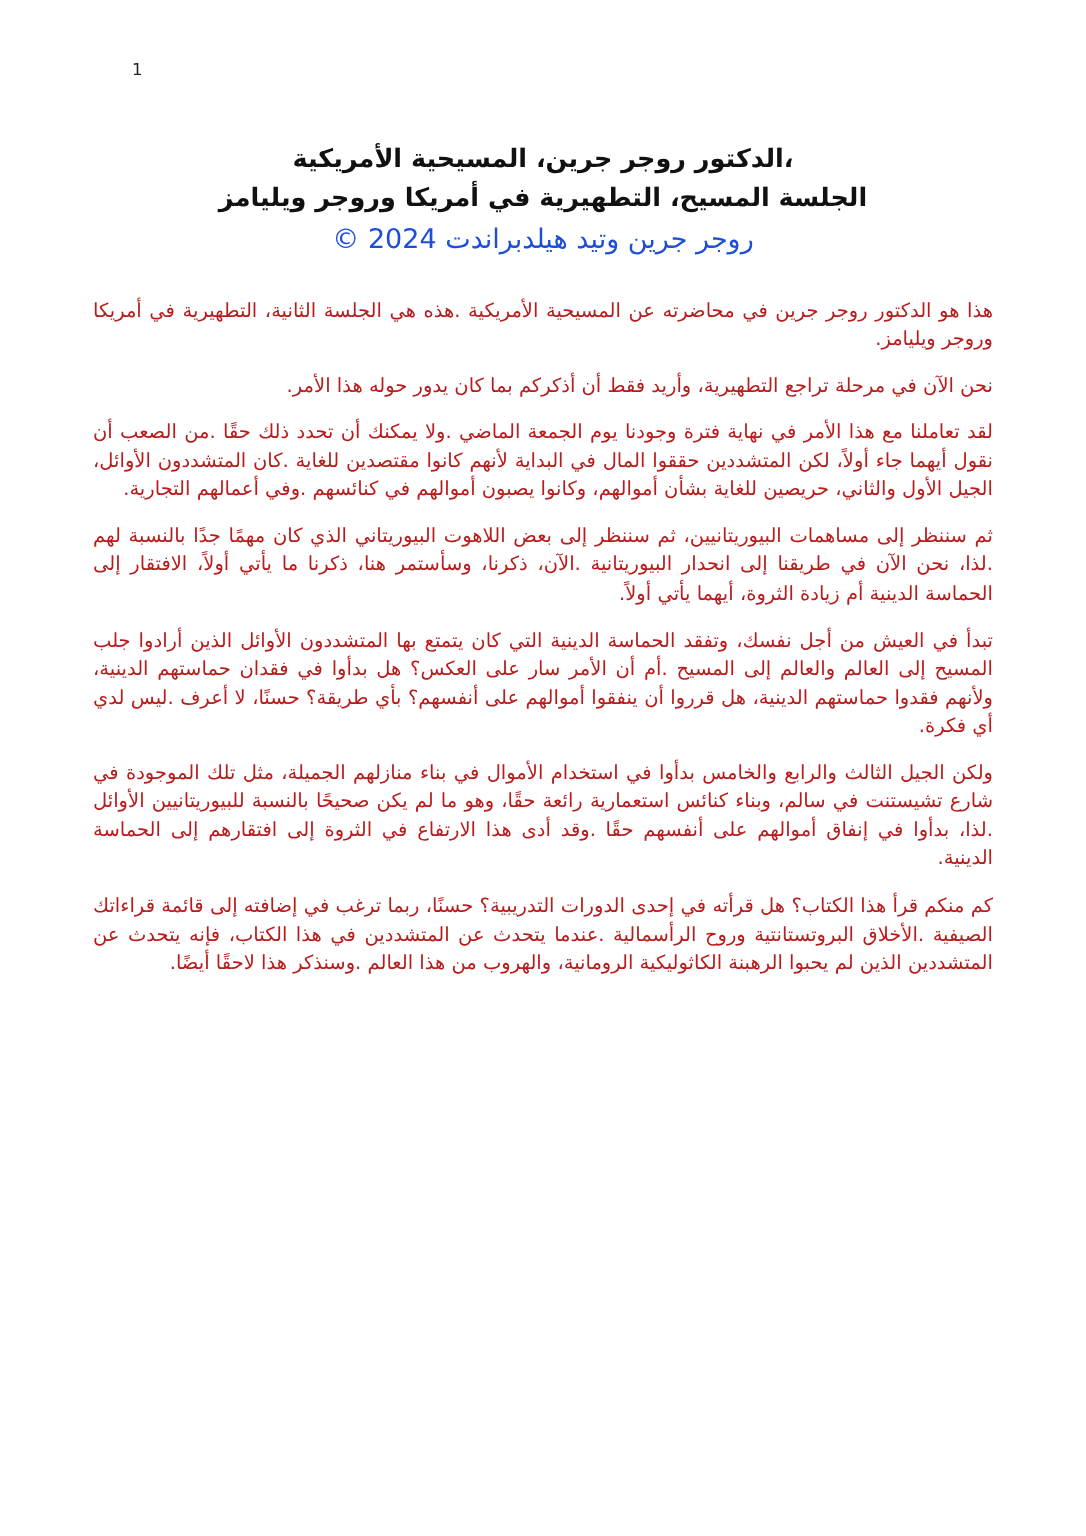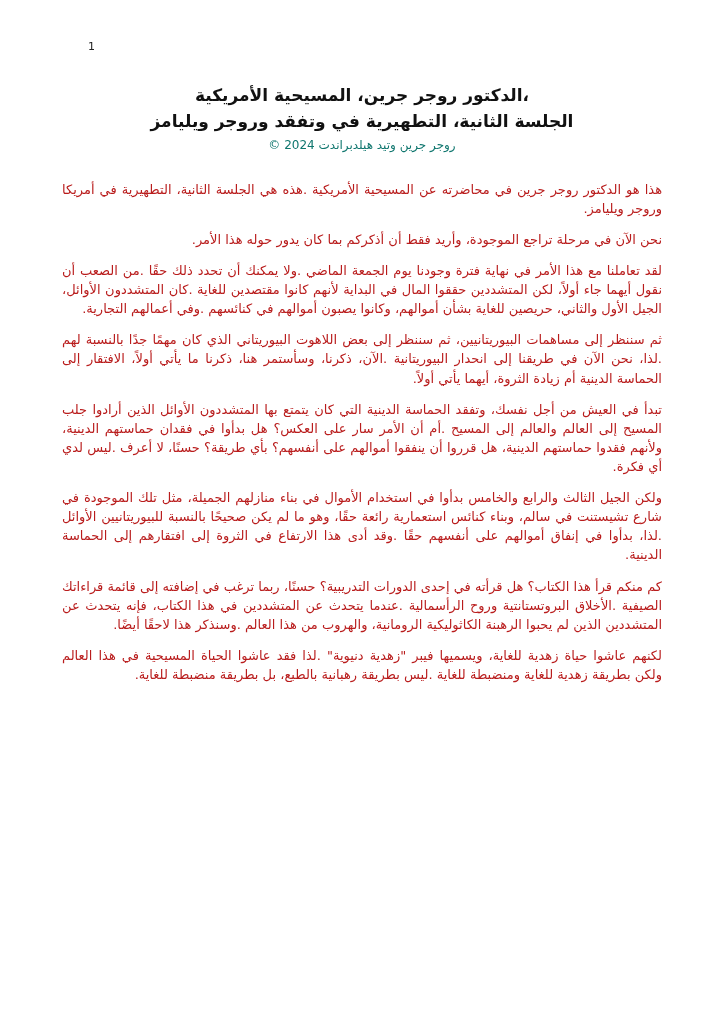--- a/index.html
+++ b/index.html
@@ -19,36 +19,36 @@
     overflow: hidden;
   }
   .page-number {
     position: absolute;
     top: 40px;
     left: 88px;
     font-size: 11px;
     color: #222;
   }
   .title-block {
-    margin-top: 44px;
+    margin-top: 55px;
     text-align: center;
   }
   .title-line {
     direction: rtl;
     font-size: 17px;
     font-weight: bold;
     margin: 0;
     line-height: 1.55;
     color: #111;
   }
   .byline {
     direction: rtl;
-    font-size: 12px;
+    font-size: 18px;
     margin-top: 3px;
-    color: #0f766e;
+    color: #1d4ed8;
   }
   .body-text {
     margin-top: 28px;
   }
   p.para {
     direction: rtl;
     unicode-bidi: plaintext;
     text-align: justify;
     font-size: 13px;
     line-height: 1.47;
@@ -58,28 +58,27 @@
 </style>
 </head>
 <body>
 
 <div class="page">
 
   <div class="page-number">1</div>
 
   <header class="title-block">
     <h1 class="title-line">،الدكتور روجر جرين، المسيحية الأمريكية</h1>
-    <h1 class="title-line">الجلسة الثانية، التطهيرية في وتفقد وروجر ويليامز</h1>
+    <h1 class="title-line">الجلسة المسيح، التطهيرية في أمريكا وروجر ويليامز</h1>
     <div class="byline">روجر جرين وتيد هيلدبراندت 2024 ©</div>
   </header>
 
   <main class="body-text">
     <p class="para">هذا هو الدكتور روجر جرين في محاضرته عن المسيحية الأمريكية .هذه هي الجلسة الثانية، التطهيرية في أمريكا وروجر ويليامز.</p>
-    <p class="para">نحن الآن في مرحلة تراجع الموجودة، وأريد فقط أن أذكركم بما كان يدور حوله هذا الأمر.</p>
+    <p class="para">نحن الآن في مرحلة تراجع التطهيرية، وأريد فقط أن أذكركم بما كان يدور حوله هذا الأمر.</p>
     <p class="para">لقد تعاملنا مع هذا الأمر في نهاية فترة وجودنا يوم الجمعة الماضي .ولا يمكنك أن تحدد ذلك حقًا .من الصعب أن نقول أيهما جاء أولاً، لكن المتشددين حققوا المال في البداية لأنهم كانوا مقتصدين للغاية .كان المتشددون الأوائل، الجيل الأول والثاني، حريصين للغاية بشأن أموالهم، وكانوا يصبون أموالهم في كنائسهم .وفي أعمالهم التجارية.</p>
     <p class="para">ثم سننظر إلى مساهمات البيوريتانيين، ثم سننظر إلى بعض اللاهوت البيوريتاني الذي كان مهمًا جدًا بالنسبة لهم .لذا، نحن الآن في طريقنا إلى انحدار البيوريتانية .الآن، ذكرنا، وسأستمر هنا، ذكرنا ما يأتي أولاً، الافتقار إلى الحماسة الدينية أم زيادة الثروة، أيهما يأتي أولاً.</p>
     <p class="para">تبدأ في العيش من أجل نفسك، وتفقد الحماسة الدينية التي كان يتمتع بها المتشددون الأوائل الذين أرادوا جلب المسيح إلى العالم والعالم إلى المسيح .أم أن الأمر سار على العكس؟ هل بدأوا في فقدان حماستهم الدينية، ولأنهم فقدوا حماستهم الدينية، هل قرروا أن ينفقوا أموالهم على أنفسهم؟ بأي طريقة؟ حسنًا، لا أعرف .ليس لدي أي فكرة.</p>
     <p class="para">ولكن الجيل الثالث والرابع والخامس بدأوا في استخدام الأموال في بناء منازلهم الجميلة، مثل تلك الموجودة في شارع تشيستنت في سالم، وبناء كنائس استعمارية رائعة حقًا، وهو ما لم يكن صحيحًا بالنسبة للبيوريتانيين الأوائل .لذا، بدأوا في إنفاق أموالهم على أنفسهم حقًا .وقد أدى هذا الارتفاع في الثروة إلى افتقارهم إلى الحماسة الدينية.</p>
     <p class="para">كم منكم قرأ هذا الكتاب؟ هل قرأته في إحدى الدورات التدريبية؟ حسنًا، ربما ترغب في إضافته إلى قائمة قراءاتك الصيفية .الأخلاق البروتستانتية وروح الرأسمالية .عندما يتحدث عن المتشددين في هذا الكتاب، فإنه يتحدث عن المتشددين الذين لم يحبوا الرهبنة الكاثوليكية الرومانية، والهروب من هذا العالم .وسنذكر هذا لاحقًا أيضًا.</p>
-    <p class="para">لكنهم عاشوا حياة زهدية للغاية، ويسميها فيبر "زهدية دنيوية" .لذا فقد عاشوا الحياة المسيحية في هذا العالم ولكن بطريقة زهدية للغاية ومنضبطة للغاية .ليس بطريقة رهبانية بالطبع، بل بطريقة منضبطة للغاية.</p>
   </main>
 
 </div>
 
 </body></html>

